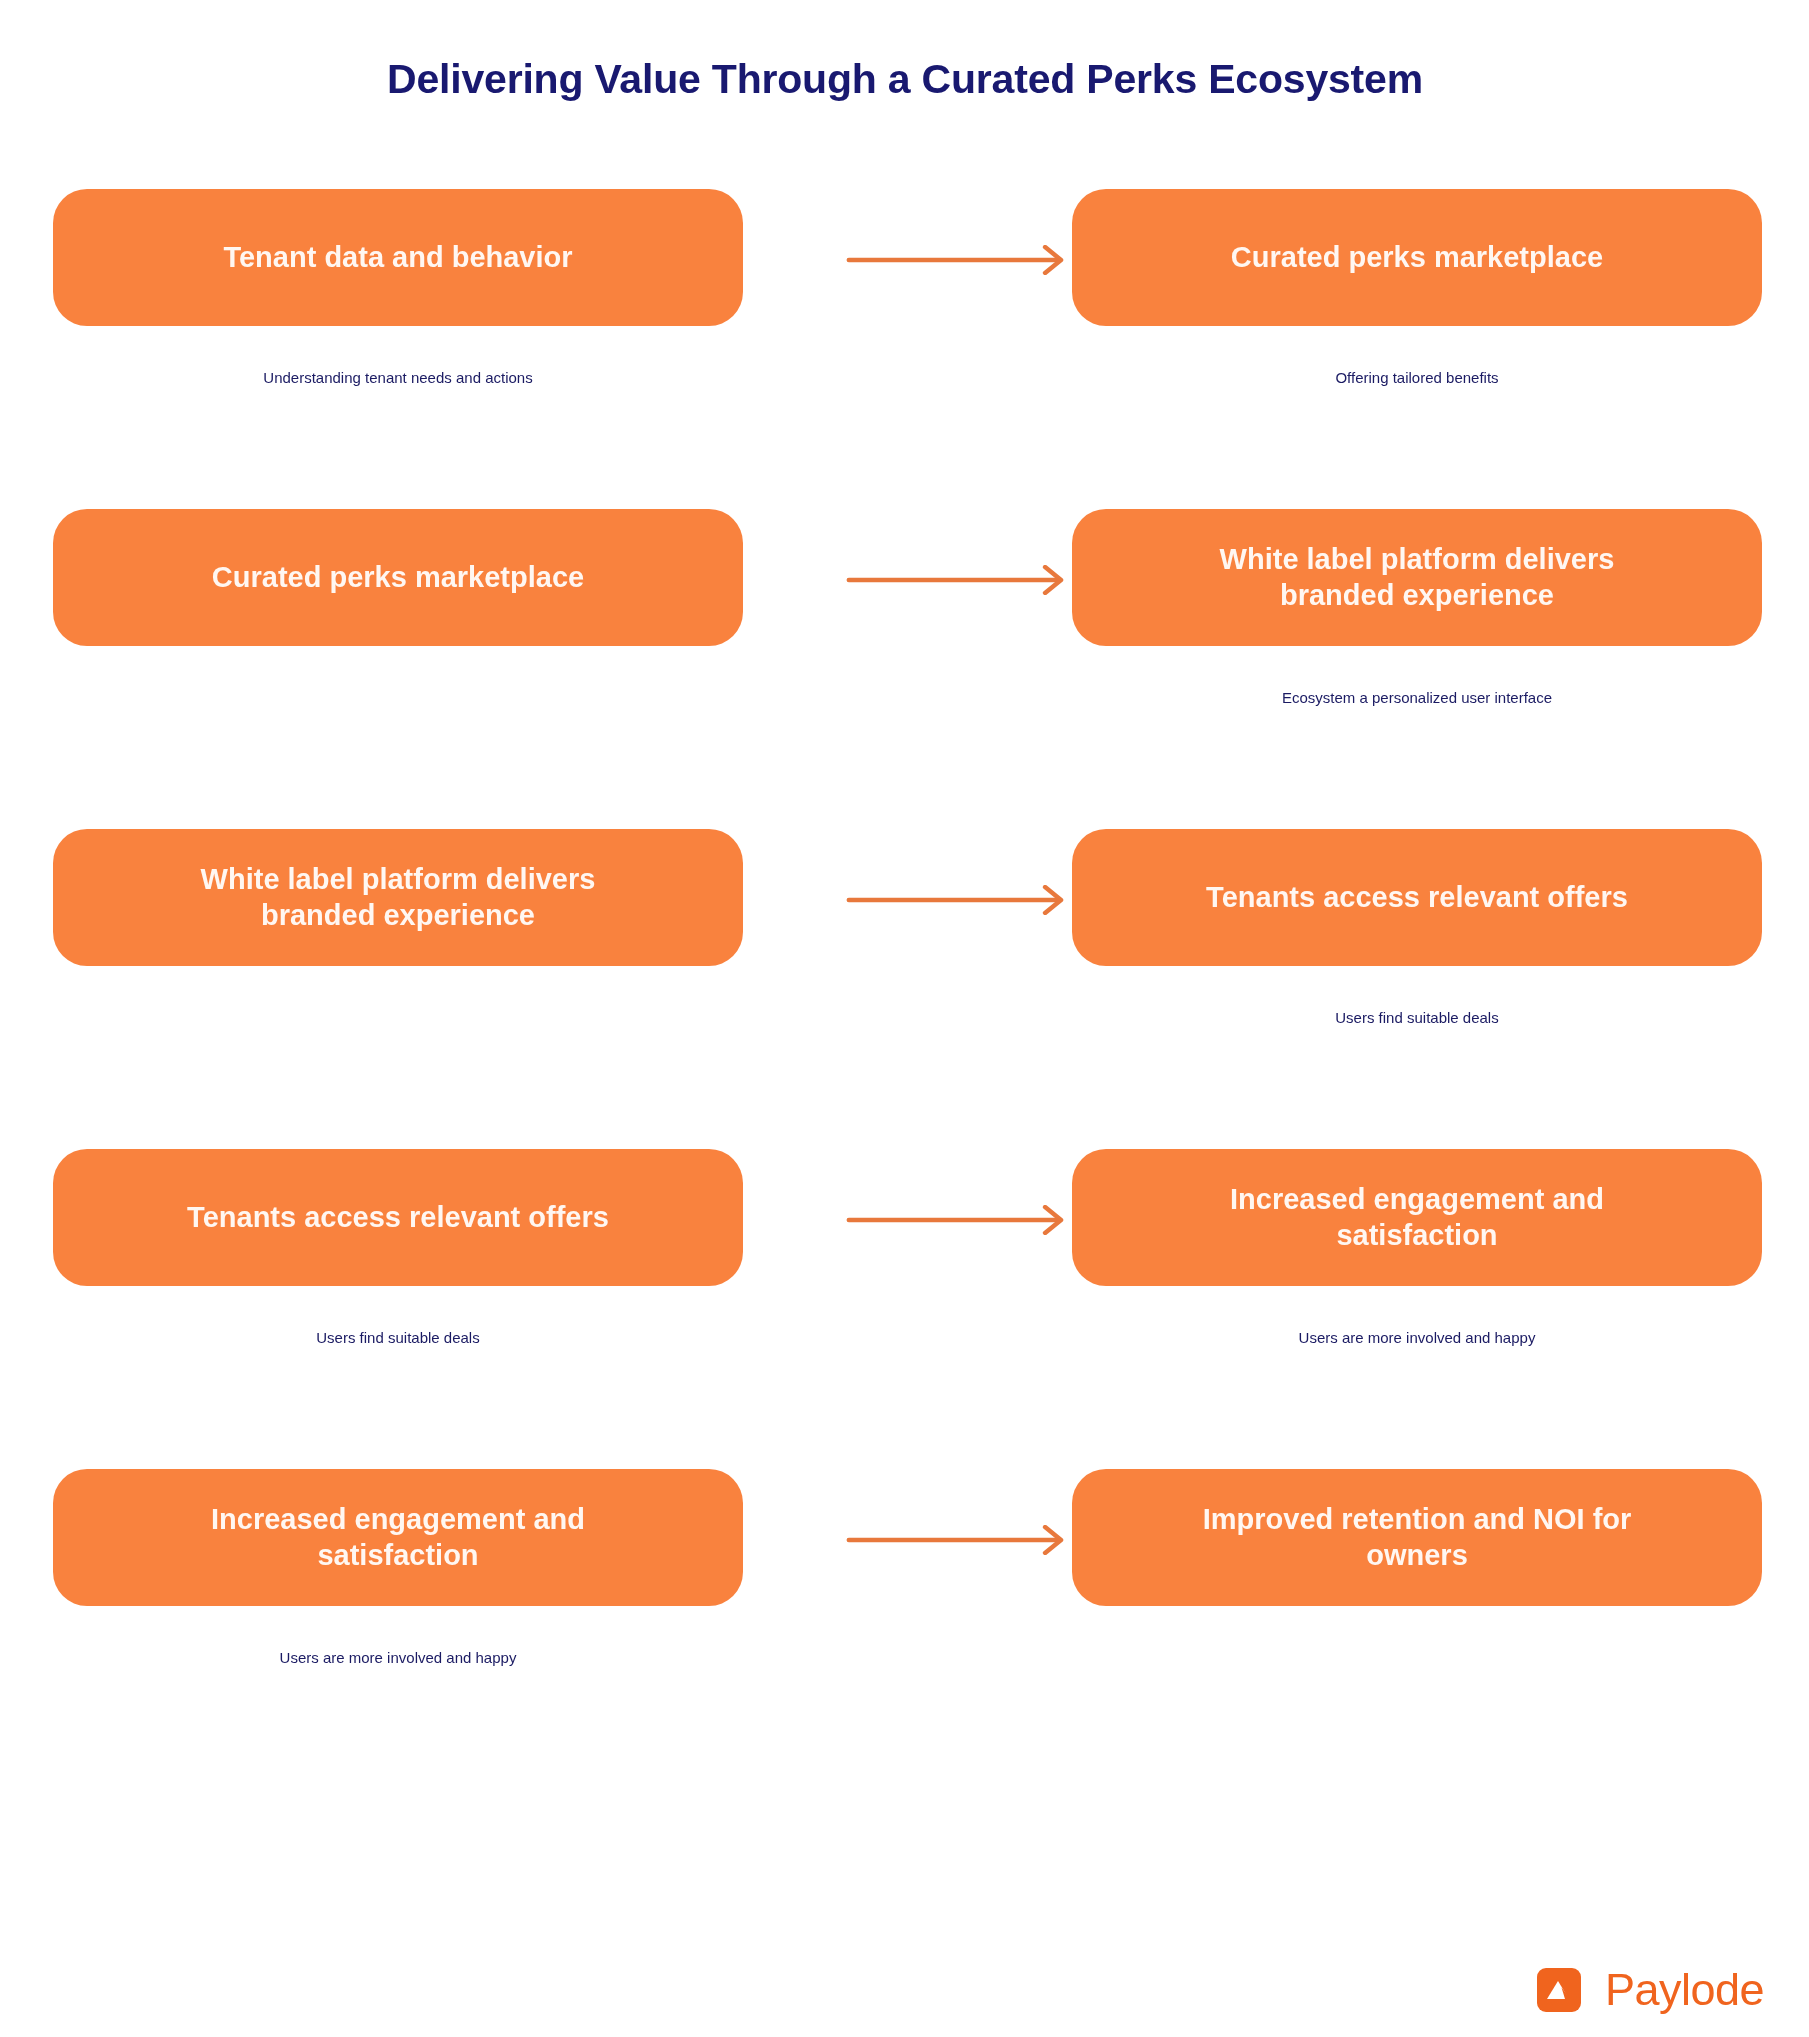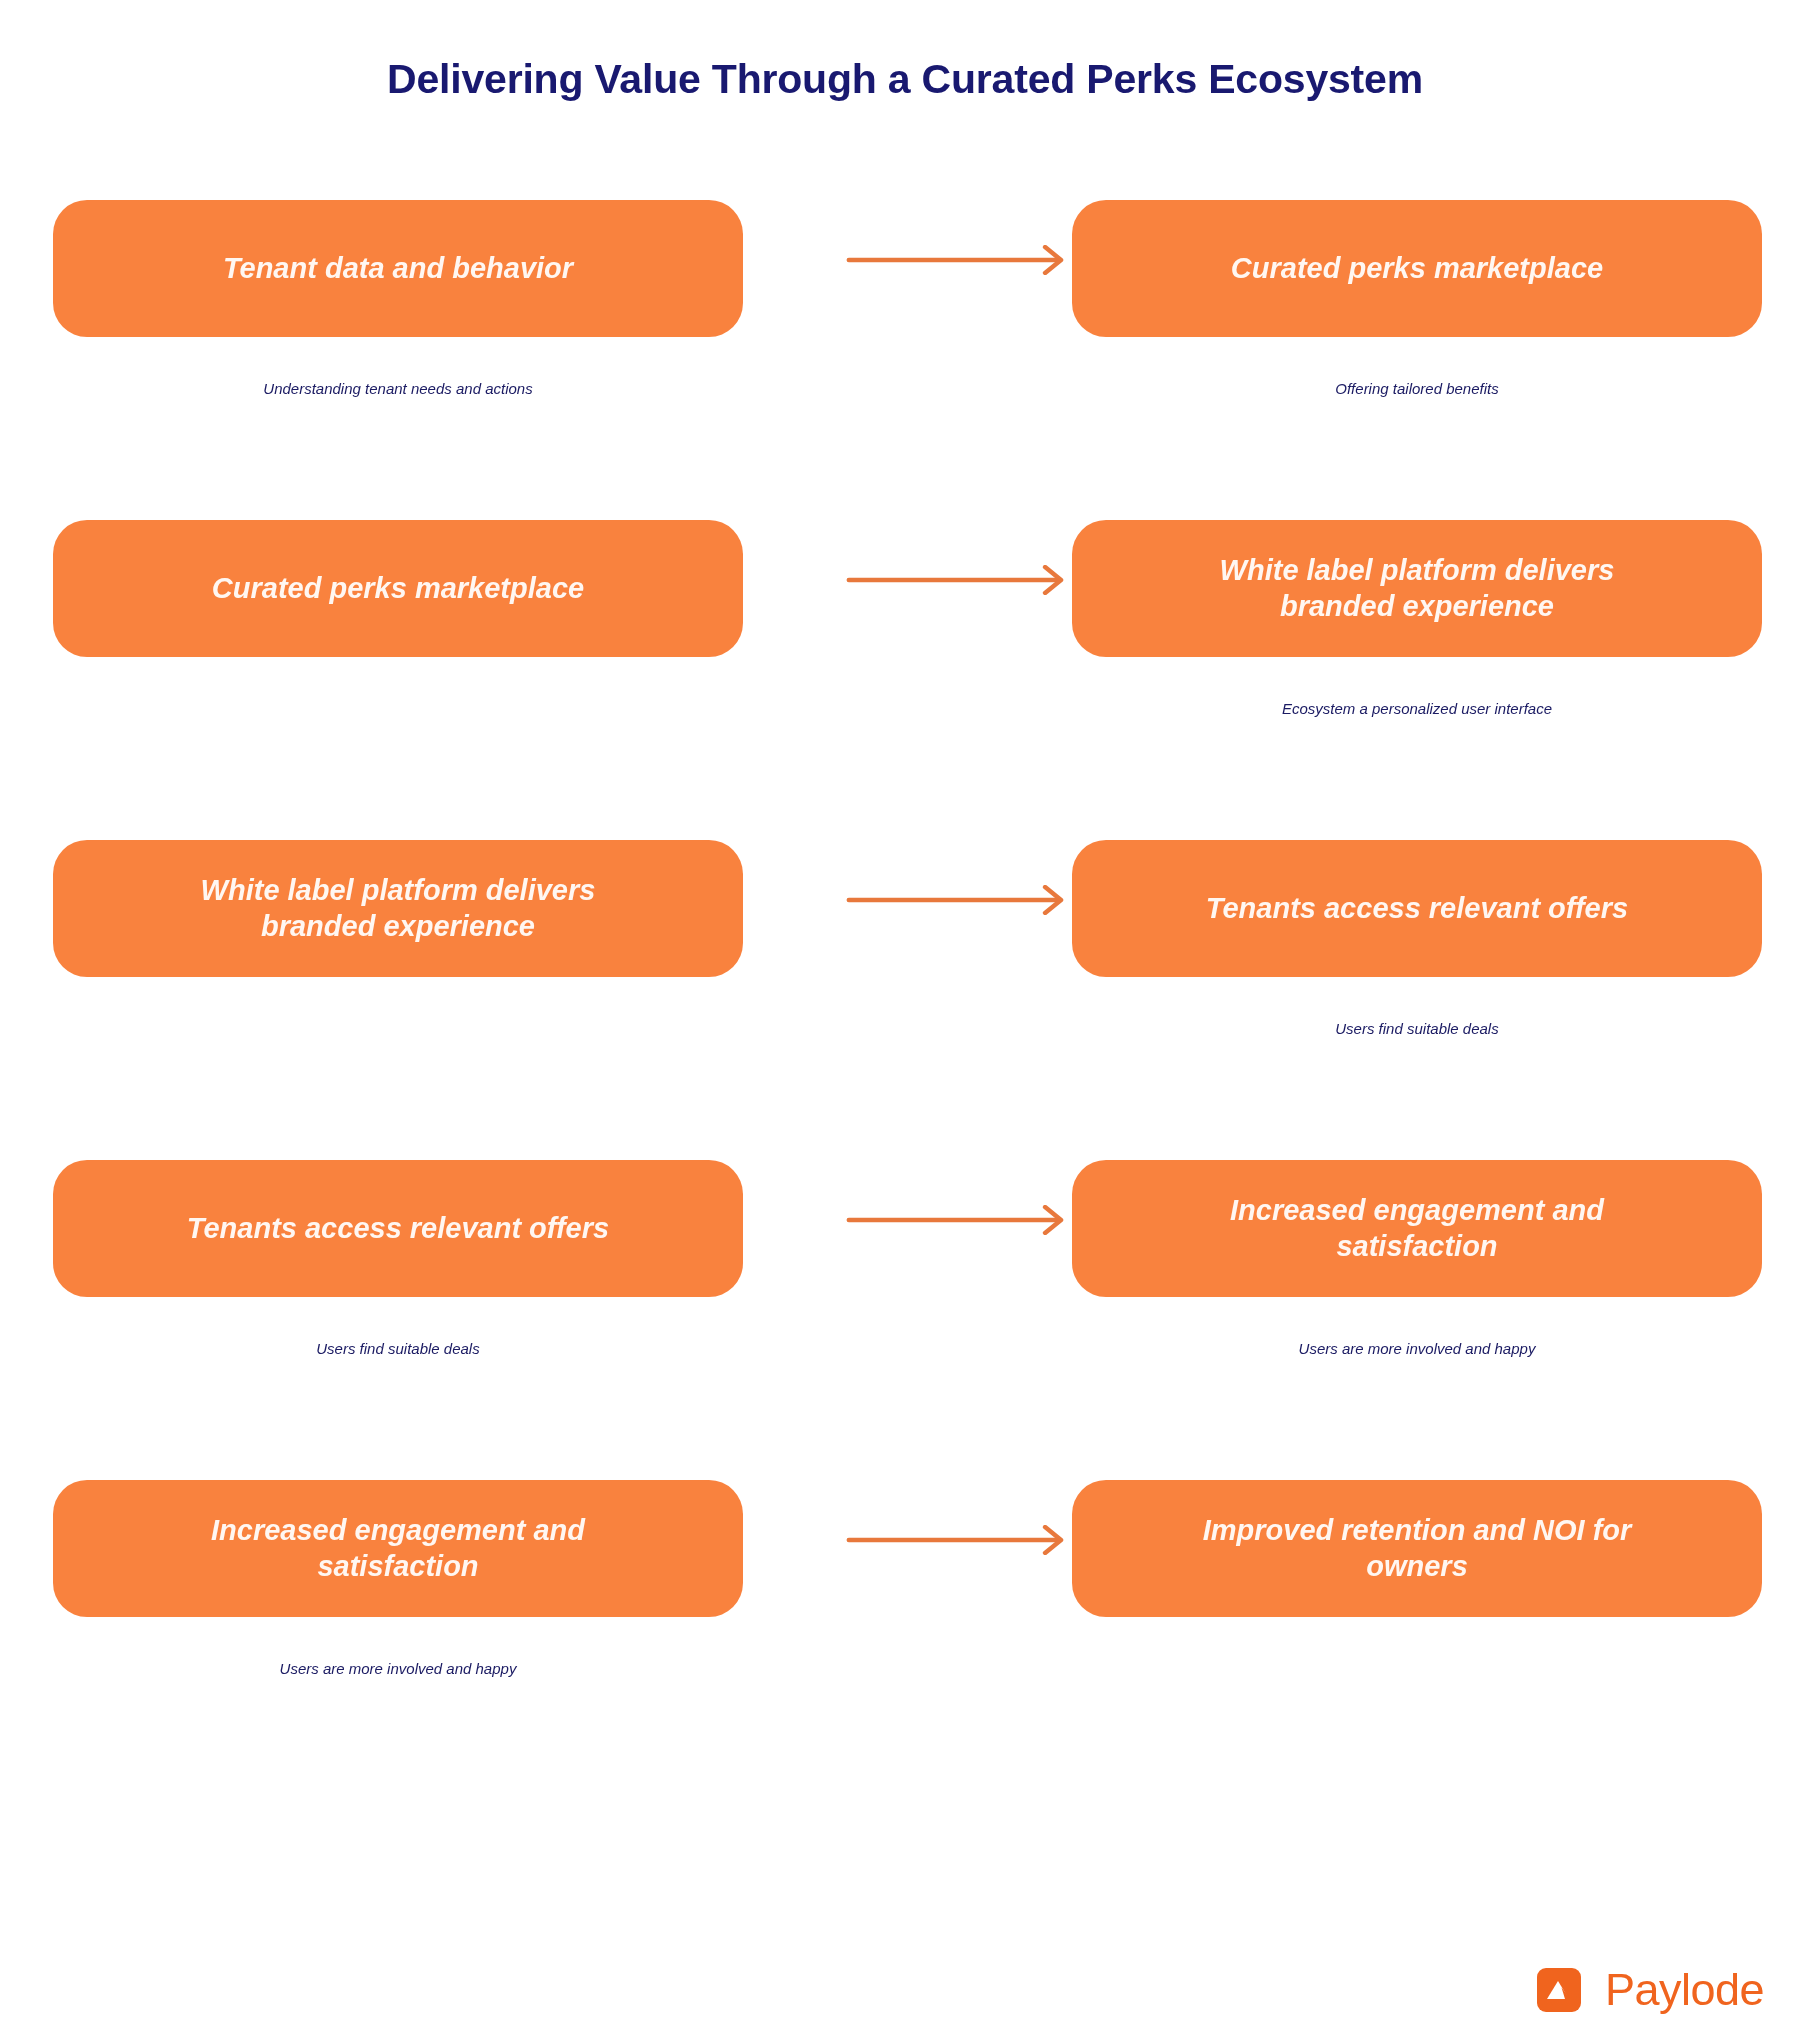--- a/index.html
+++ b/index.html
@@ -43,23 +43,22 @@
   }
 
   .flow-row {
     position: relative;
     width: 100%;
     height: 320px;
   }
 
   .node-col {
     position: absolute;
-    top: 11px;
+    top: 0;
     width: 690px;
-    font-style: italic;
   }
   .node-col.left  { left: 0; }
   .node-col.right { left: 1019px; }
 
   .node-box {
     box-sizing: border-box;
     width: 690px;
     min-height: 137px;
     background: #F9823E;
     border-radius: 34px;

